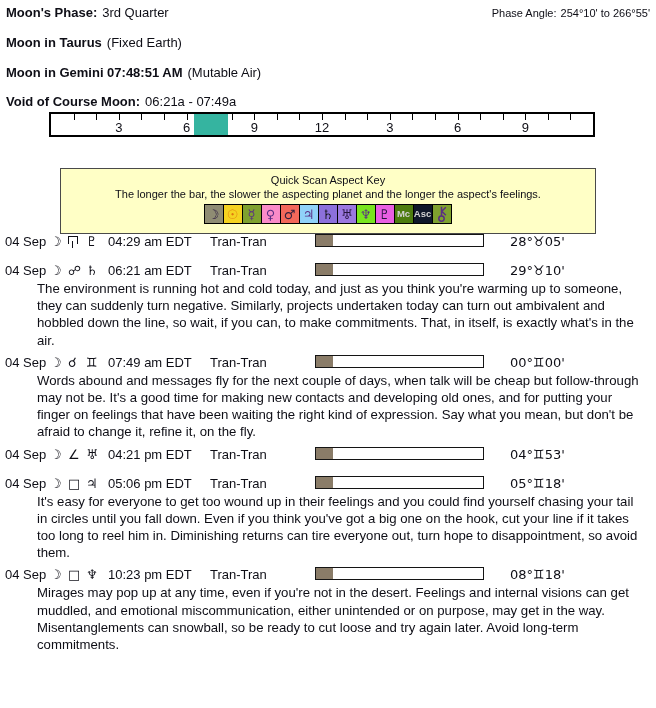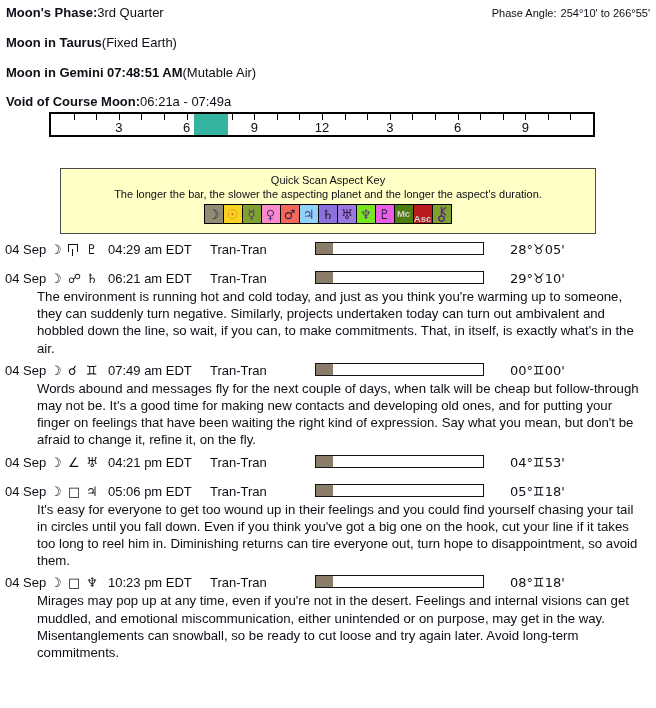--- a/index.html
+++ b/index.html
@@ -2,21 +2,21 @@
 <html><head>
 <meta charset="utf-8">
 <style>
   html,body{margin:0;padding:0;}
   body{
     width:656px;height:708px;overflow:hidden;background:#ffffff;
     font-family:"Liberation Sans",sans-serif;font-size:13px;color:#0e0e16;
     position:relative;
   }
   .b{font-weight:700;}
-  .val{}
+  .val{margin-left:5px;}
   .hline{position:absolute;left:6px;white-space:nowrap;}
   #l1{top:5px;}
   #phase-angle{position:absolute;top:7px;right:6px;font-size:11px;white-space:nowrap;margin-left:28px;}
   #phase-angle .val{margin-left:4px;}
   #l2{top:35px;}
   #l3{top:65px;}
   #l4{top:94px;}
 
   
   #voc-timeline{
@@ -27,21 +27,21 @@
   #voc-timeline .hour-label{
     position:absolute;bottom:0px;transform:translateX(-50%);
     font-size:13px;color:#0e0e16;
   }
   #voc-timeline #voc-block{position:absolute;top:0;height:100%;}
 
   
   #aspects-section{position:absolute;top:160px;left:0;width:656px;}
   #aspects-title{margin-top:8px;text-align:center;font-size:13.5px;font-weight:700;}
   #key-box{
-    margin:8px auto 8px auto;width:536px;height:66px;box-sizing:border-box;
+    margin:8px auto 0 auto;width:536px;height:66px;box-sizing:border-box;
     border:1px solid #4a4a4a;padding-top:5px;text-align:center;
   }
   #key-title{font-size:11px;}
   #key-subtitle{font-size:11px;margin-top:2px;}
   #key-squares{margin-top:4px;display:flex;justify-content:center;}
   .key-square{
     width:18px;height:18px;border:1px solid #000;margin-left:-1px;
     display:flex;align-items:center;justify-content:center;flex:0 0 auto;
   }
   .key-square .g{font-family:"DejaVu Sans",sans-serif;font-size:13px;font-weight:700;line-height:1;}
@@ -126,21 +126,21 @@
       <div class="hour-label" style="left: 338.75px;">3</div>
       <div class="hour-label" style="left: 406.5px;">6</div>
       <div class="hour-label" style="left: 474.25px;">9</div>
       <div id="voc-block" style="left: 143.4px; width: 33.12px; background: rgb(53, 180, 160);"></div>
     </div>
 
   <div id="aspects-section">
 
     <div id="key-box" style="background: rgb(255, 255, 198);">
       <div id="key-title">Quick Scan Aspect Key</div>
-      <div id="key-subtitle">The longer the bar, the slower the aspecting planet and the longer the aspect's duration.</div>
+      <div id="key-subtitle">The longer the bar, the slower the aspecting planet and the longer the aspect's feelings.</div>
       <div id="key-squares">
           <div class="key-square" style="background: rgb(143, 140, 115); color: rgb(38, 20, 63);">
             <span class="g">☽</span>
           </div>
           <div class="key-square" style="background: rgb(245, 211, 32); color: rgb(224, 120, 16);">
             <span class="g">☉</span>
           </div>
           <div class="key-square" style="background: rgb(127, 161, 47); color: rgb(90, 45, 132);">
             <span class="g">☿</span>
           </div>
@@ -161,21 +161,21 @@
           </div>
           <div class="key-square" style="background: rgb(121, 229, 30); color: rgb(90, 45, 132);">
             <span class="g">♆</span>
           </div>
           <div class="key-square" style="background: rgb(233, 95, 226); color: rgb(38, 20, 63);">
             <span class="g">♇</span>
           </div>
           <div class="key-square" style="background: #4d7c0f; color: rgb(210, 210, 210);">
             <span class="txt">Mc</span>
           </div>
-          <div class="key-square" style="background: #b91c1c; color: rgb(210, 210, 210); align-items: flex-end;">
+          <div class="key-square" style="background: #0f172a; color: rgb(210, 210, 210);">
             <span class="txt">Asc</span>
           </div>
           <div class="key-square" style="background: rgb(127, 161, 47); color: rgb(90, 45, 132);">
             <span>
               <svg width="11" height="16" viewBox="0 0 11 16">
                 <circle cx="5.5" cy="12.6" r="2.7" fill="none" stroke="currentColor" stroke-width="1.5"></circle>
                 <path d="M5.5 0.7 L5.5 9.9 M9.8 1.2 L5.8 5.2 L9.8 9.2" fill="none" stroke="currentColor" stroke-width="1.5"></path>
               </svg>
             </span>
           </div>

